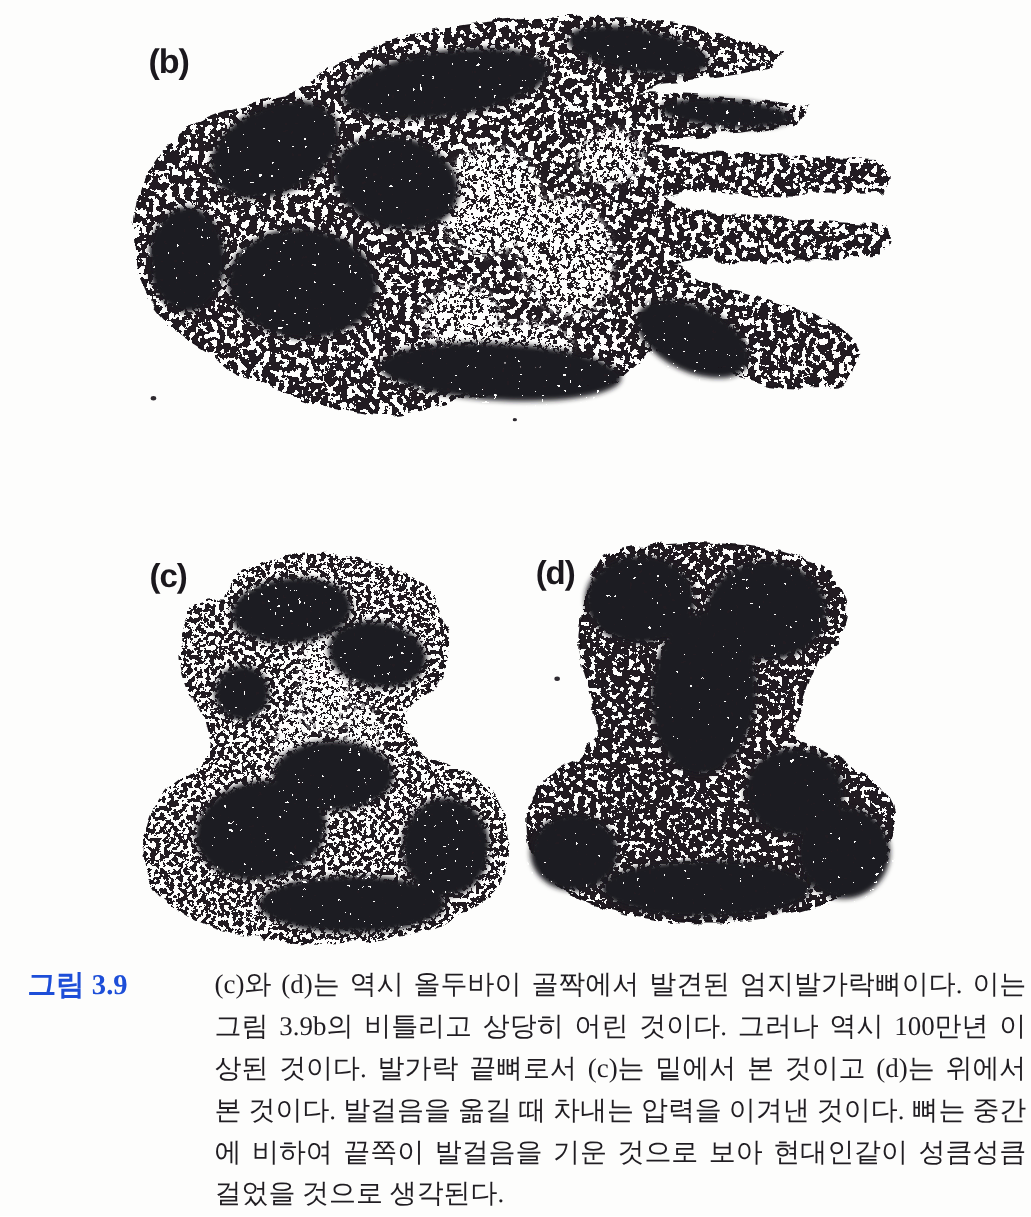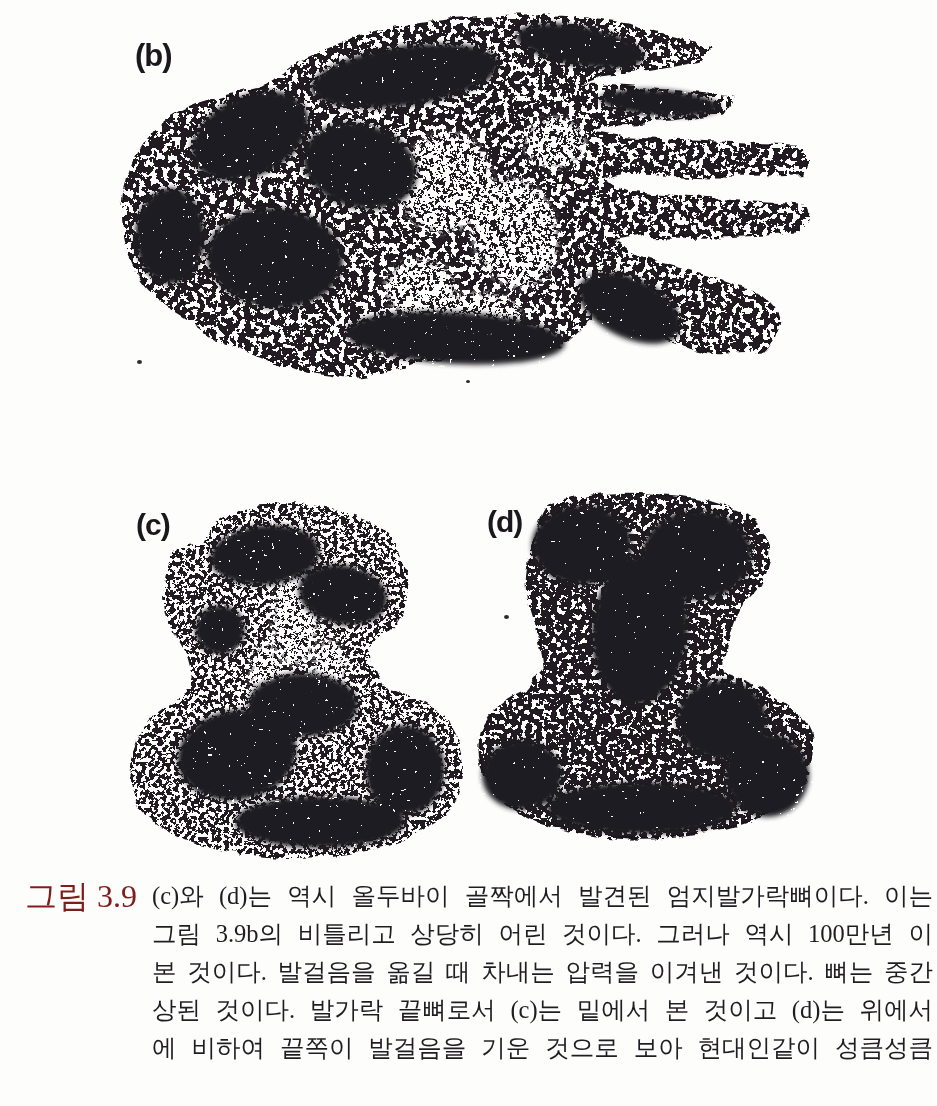--- a/index.html
+++ b/index.html
@@ -28,33 +28,34 @@
   .speck-2{left:466px;top:380px;width:4px;height:3px;}
   .speck-3{left:504px;top:615px;width:5px;height:4px;}
   .caption{
     position:absolute;
     left:25px;top:877px;width:908px;
     display:flex;
     align-items:flex-start;
   }
   .caption-label{
     flex:none;width:127px;
-    font-size:32px;line-height:38px;
-    font-weight:400;
+    font-size:26px;line-height:38px;
+    font-weight:700;
     white-space:nowrap;
-    color:#7f1d1d;
+    color:#1d4ed8;
   }
   .caption-body{flex:1;min-width:0;}
   .caption-line{
     font-size:24.5px;line-height:38px;
     font-weight:500;
     text-align:justify;
     text-align-last:justify;
     color:#201d22;
     word-break:keep-all;
+    margin-left:43px;
   }
   .caption-line.last{text-align-last:left;}
   .defs-svg{position:absolute;width:0;height:0;}
 </style>
 </head>
 <body>
 
 <svg class="defs-svg" aria-hidden="true">
   <defs>
     <filter id="boneB" x="-10%" y="-10%" width="120%" height="120%">
@@ -282,19 +283,20 @@
 
   <span class="speck speck-1"></span>
   <span class="speck speck-2"></span>
   <span class="speck speck-3"></span>
 
   <div class="caption">
     <div class="caption-label">그림 3.9</div>
     <div class="caption-body">
       <div class="caption-line">(c)와 (d)는 역시 올두바이 골짝에서 발견된 엄지발가락뼈이다. 이는</div>
       <div class="caption-line">그림 3.9b의 비틀리고 상당히 어린 것이다. 그러나 역시 100만년 이</div>
+      <div class="caption-line">상된 것이다. 발가락 끝뼈로서 (c)는 밑에서 본 것이고 (d)는 위에서</div>
       <div class="caption-line">본 것이다. 발걸음을 옮길 때 차내는 압력을 이겨낸 것이다. 뼈는 중간</div>
-      <div class="caption-line">상된 것이다. 발가락 끝뼈로서 (c)는 밑에서 본 것이고 (d)는 위에서</div>
       <div class="caption-line">에 비하여 끝쪽이 발걸음을 기운 것으로 보아 현대인같이 성큼성큼</div>
+      <div class="caption-line last">걸었을 것으로 생각된다.</div>
     </div>
   </div>
 
 </div>
 
 </body></html>

